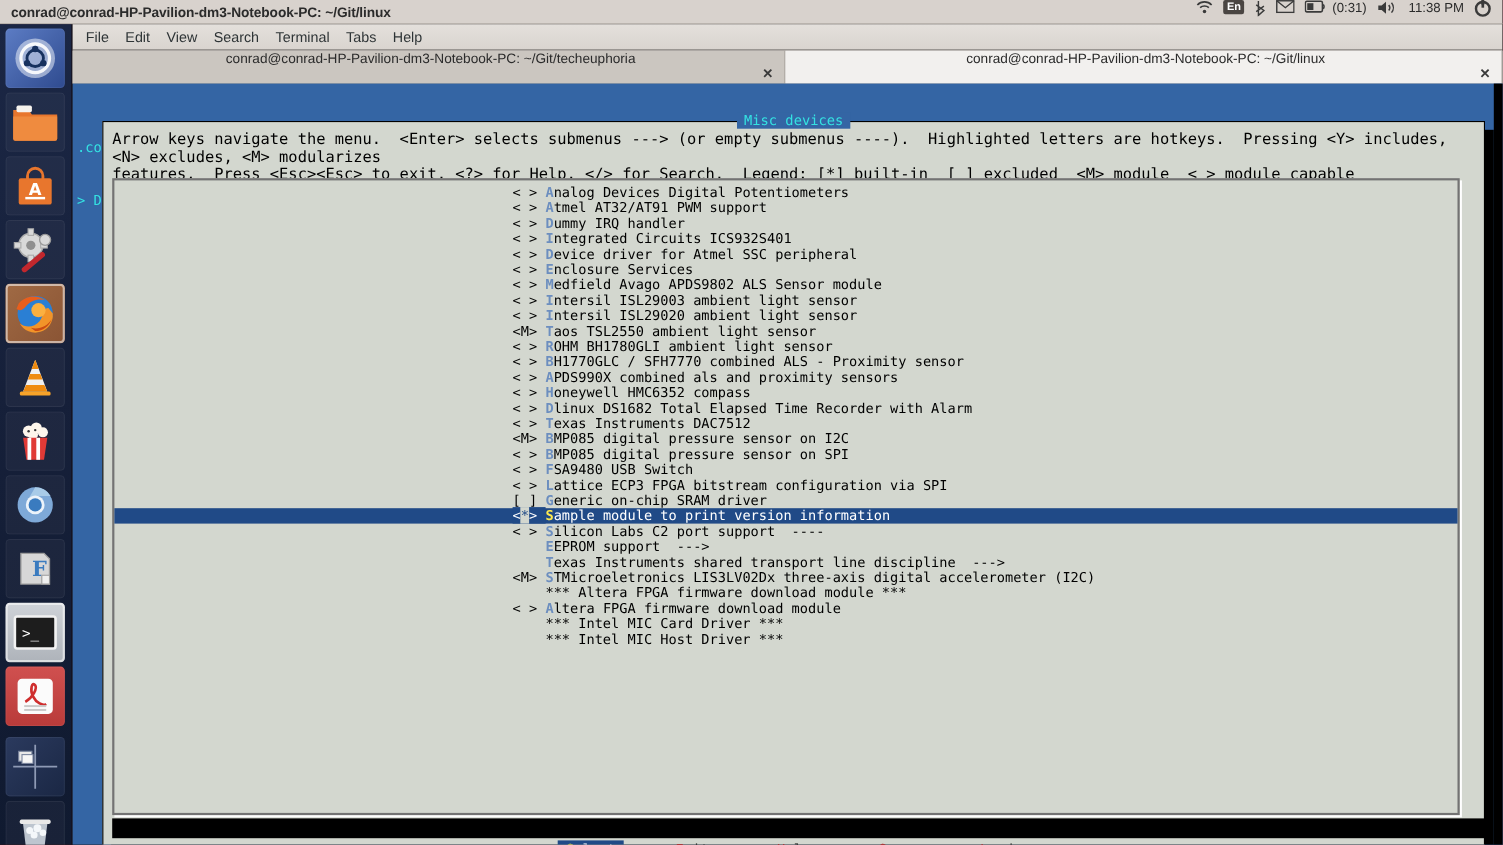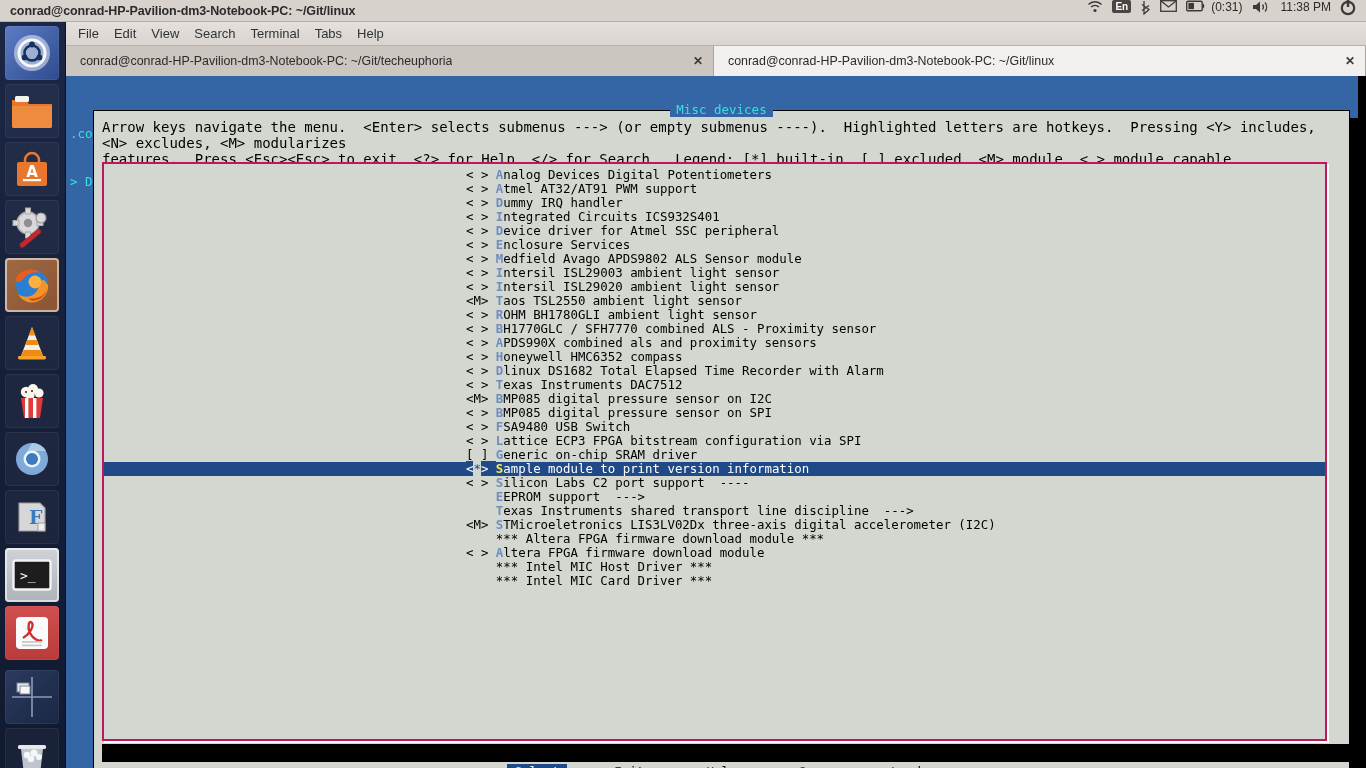--- a/index.html
+++ b/index.html
@@ -78,20 +78,21 @@
     background: #c9c4be;
     display:flex; align-items:stretch;
   }
   .tab {
     position: relative;
     height: 30px; display:flex; align-items:center;
     padding: 0 10px 0 14px; min-width: 0;
     font-size: 12.4px; color: #2b2b2b;
     border-right: 1px solid #a9a49e;
     background: #cbc6c0;
+    flex-direction: column;
   }
   .tab.active { background: #f2f0ee; }
   .tab .lbl { white-space: nowrap; overflow: hidden; text-overflow: ellipsis; }
   .tab .x {
     margin-left: auto; padding-left: 22px;
     font-size: 12px; font-weight: bold; color: #3a3a3a;
   }
   #tab0 { width: 648px; }
   #tab1 { width: 652px; }
 
@@ -128,21 +129,21 @@
     background: transparent;
   }
   #dlg-title span { background: #3465a4; padding: 0 6px; }
   #help-text {
     position: absolute; left: 8px; top: 8px; width: 1240px;
     font-size: 14px; line-height: 16px; white-space: pre-wrap;
     color: #000;
   }
   #list-box {
     position: absolute; left: 8px; top: 51px; width: 1225px; height: 579px;
-    border: 2px solid #be185d;
+    border: 2px solid #737373;
     background: #d3d7cf;
     box-shadow: 2px 2px 0 #fff;
   }
   #list-inner {
     position: relative; padding-top: 4px;
     font-size: 12.4px; line-height: 14px;
   }
   .row { white-space: pre; padding-left: 362px; height: 14px; color:#000; }
   .row .tag { color: #000; }
   .row .hk { color: #6c8ebf; font-weight: bold; }
@@ -462,22 +463,22 @@
               <div class="row"><span class="tag">&lt; &gt; </span><span class="hk">F</span><span>SA9480 USB Switch</span></div>
               <div class="row"><span class="tag">&lt; &gt; </span><span class="hk">L</span><span>attice ECP3 FPGA bitstream configuration via SPI</span></div>
               <div class="row"><span class="tag">[ ] </span><span class="hk">G</span><span>eneric on-chip SRAM driver</span></div>
               <div class="row sel"><span class="wrap">&lt;<span class="cur">*</span>&gt; </span><span class="hk">S</span><span>ample module to print version information</span></div>
               <div class="row"><span class="tag">&lt; &gt; </span><span class="hk">S</span><span>ilicon Labs C2 port support  ----</span></div>
               <div class="row"><span class="tag">    </span><span class="hk">E</span><span>EPROM support  ---&gt;</span></div>
               <div class="row"><span class="tag">    </span><span class="hk">T</span><span>exas Instruments shared transport line discipline  ---&gt;</span></div>
               <div class="row"><span class="tag">&lt;M&gt; </span><span class="hk">S</span><span>TMicroeletronics LIS3LV02Dx three-axis digital accelerometer (I2C)</span></div>
               <div class="row"><span class="tag">    </span><span>*** Altera FPGA firmware download module ***</span></div>
               <div class="row"><span class="tag">&lt; &gt; </span><span class="hk">A</span><span>ltera FPGA firmware download module</span></div>
+              <div class="row"><span class="tag">    </span><span>*** Intel MIC Card Driver ***</span></div>
               <div class="row"><span class="tag">    </span><span>*** Intel MIC Host Driver ***</span></div>
-              <div class="row"><span class="tag">    </span><span>*** Intel MIC Card Driver ***</span></div>
             </div>
         </div>
 
         <div id="buttons"><span class="btn act">&lt;<span class="k">S</span><span>elect&gt;</span></span><span class="btn">&lt; <span class="k">E</span><span>xit &gt;</span></span><span class="btn">&lt; <span class="k">H</span><span>elp &gt;</span></span><span class="btn">&lt; <span class="k">S</span><span>ave &gt;</span></span><span class="btn">&lt; <span class="k">L</span><span>oad &gt;</span></span></div>
       </div>
 
     </div>
 
     <div id="bottom-black"></div>
     <div id="right-black"></div>

